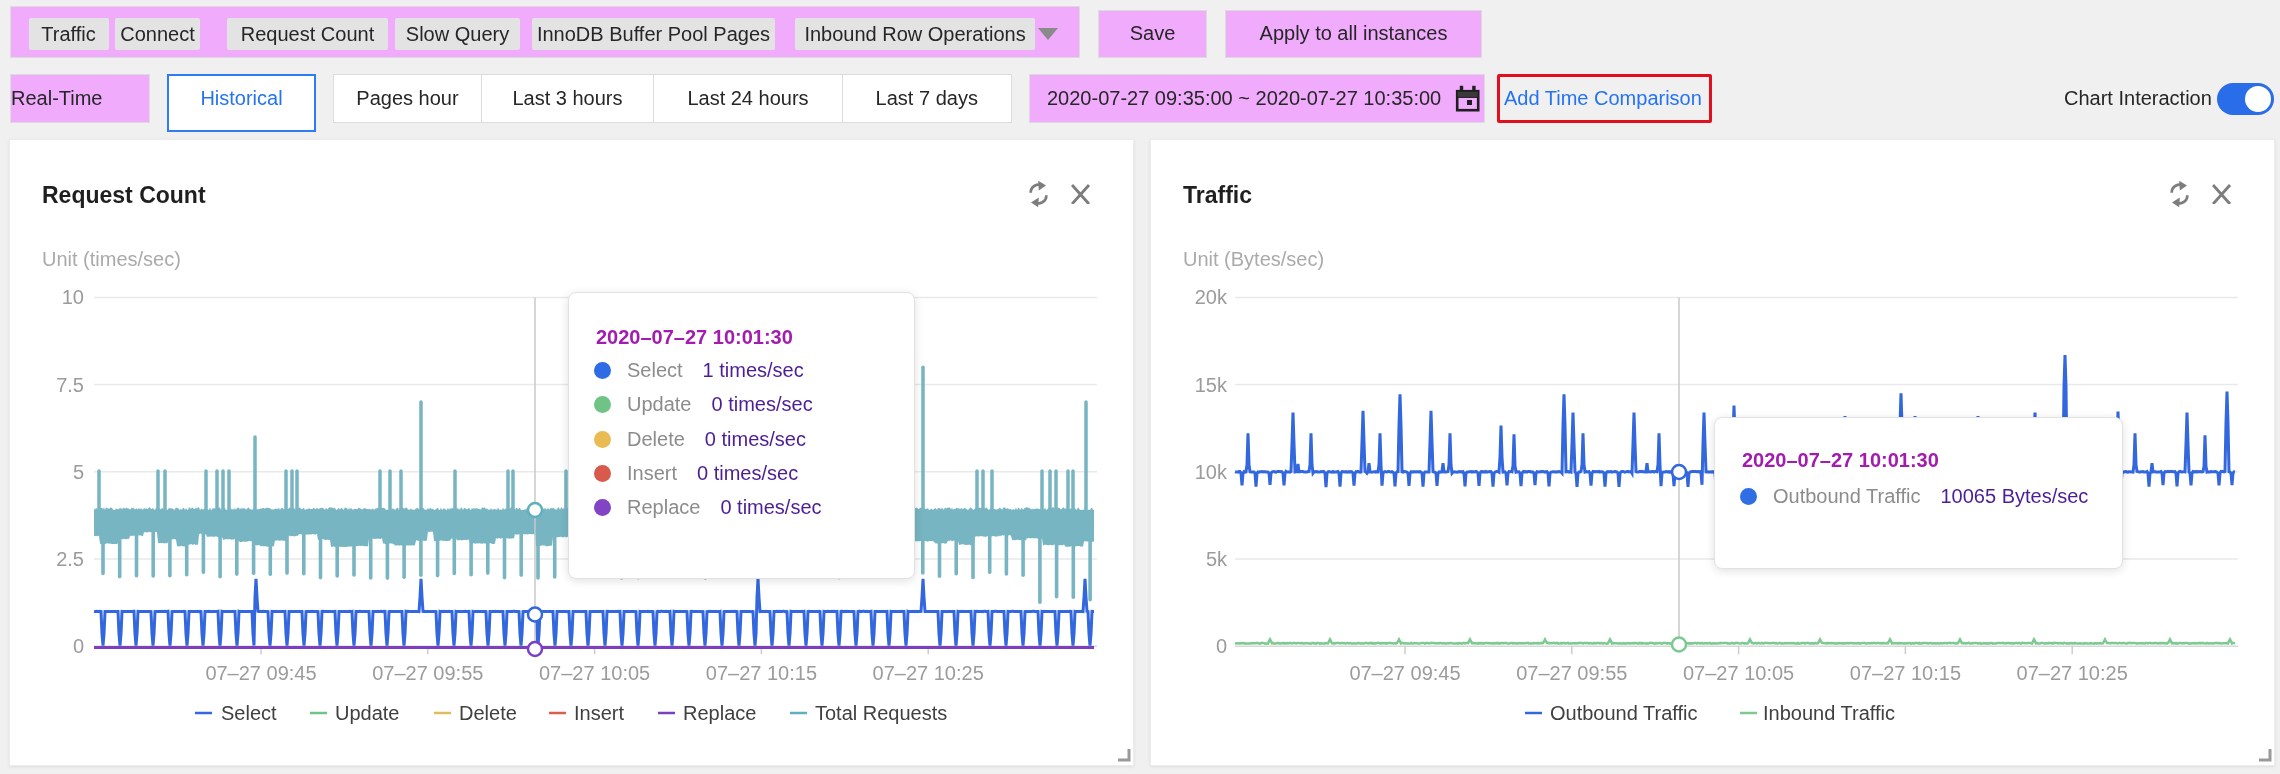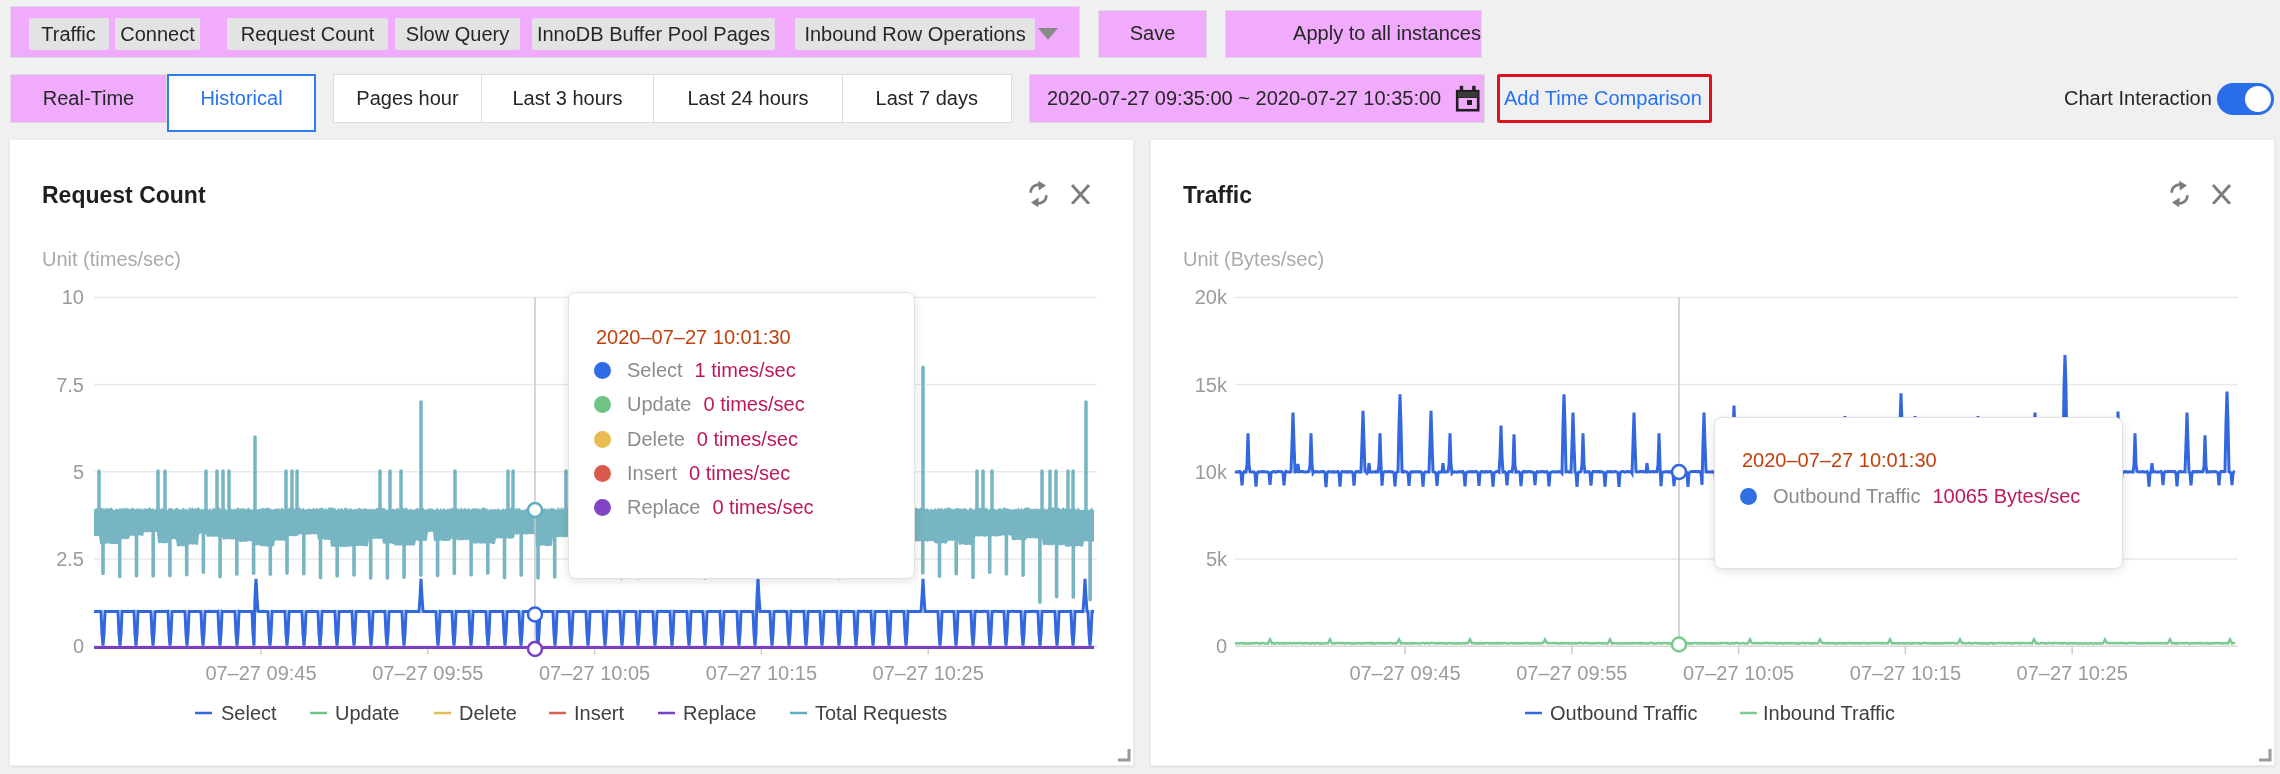--- a/index.html
+++ b/index.html
@@ -3,38 +3,38 @@
 *{margin:0;padding:0;box-sizing:border-box}
 html,body{width:2280px;height:774px;background:#f0f0f0;font-family:"Liberation Sans",sans-serif;position:relative;overflow:hidden}
 .abs{position:absolute}
 .box{position:absolute;background:#f0abfc;border:1.5px solid #dcdcdc}
 .tab{position:absolute;top:18px;height:32px;background:#e3e3e3;border-radius:2px;color:#262626;font-size:20px;line-height:32px;text-align:center}
 .seg{position:absolute;top:74px;height:49px;background:#fff;border:1.5px solid #dcdcdc;border-left:none;font-size:20px;line-height:46px;text-align:center;color:#262626}
 .card{position:absolute;background:#fff;border:1px solid #ececec;box-shadow:0 1px 3px rgba(0,0,0,0.08)}
 .chartsvg{position:absolute}
 .ctitle{position:absolute;font-size:23px;font-weight:bold;color:#1f1f1f}
 .tip{position:absolute;background:#fff;border:1px solid #e2e2e2;border-radius:8px;box-shadow:0 2px 10px rgba(0,0,0,0.12)}
-.tiptitle{position:absolute;font-size:20px;font-weight:normal;color:#c2410c;white-space:nowrap}
+.tiptitle{position:absolute;font-size:20px;font-weight:bold;color:#a21caf;white-space:nowrap}
 .tiprow{position:absolute;height:30px;line-height:30px;white-space:nowrap;font-size:20px}
 .dot{display:inline-block;width:17px;height:17px;border-radius:50%;vertical-align:-2px}
 .tlabel{color:#8c8c8c}
-.tvalue{color:#be185d;margin-left:12px}
+.tvalue{color:#4c1d95;margin-left:20px}
 </style></head><body>
 <div class="box" style="left:10px;top:6px;width:1070px;height:52px"></div>
 <div class="tab" style="left:28.5px;width:80.0px">Traffic</div>
 <div class="tab" style="left:115px;width:85px">Connect</div>
 <div class="tab" style="left:227px;width:161px">Request Count</div>
 <div class="tab" style="left:395px;width:125px">Slow Query</div>
 <div class="tab" style="left:532px;width:243px">InnoDB Buffer Pool Pages</div>
 <div class="tab" style="left:795px;width:240px">Inbound Row Operations</div>
 <div class="abs" style="left:1038px;top:28px;width:0;height:0;border-left:10px solid transparent;border-right:10px solid transparent;border-top:12px solid #8a8a8a"></div>
 <div class="box" style="left:1098px;top:10px;width:109px;height:48px;font-size:20px;line-height:45px;text-align:center;color:#262626">Save</div>
-<div class="box" style="left:1225px;top:10px;width:257px;height:48px;font-size:20px;line-height:45px;text-align:right;color:#262626">Apply to all instances</div>
+<div class="box" style="left:1225px;top:10px;width:257px;height:48px;font-size:20px;line-height:45px;text-align:center;color:#262626">Apply to all instances</div>
 
-<div class="box" style="left:10px;top:74px;width:157px;height:49px;font-size:20px;line-height:46px;text-align:center;color:#262626">Real-Time</div>
+<div class="box" style="left:10px;top:74px;width:140px;height:49px;font-size:20px;line-height:46px;text-align:left;color:#262626">Real-Time</div>
 <div class="abs" style="left:167px;top:74px;width:149px;height:58px;background:#fff;border:2px solid #2d7cf0;font-size:20px;line-height:45px;text-align:center;color:#2573f2">Historical</div>
 <div class="seg" style="left:333px;border-left:1.5px solid #dcdcdc;width:149px">Pages hour</div>
 <div class="seg" style="left:482px;width:172px">Last 3 hours</div>
 <div class="seg" style="left:654px;width:189px">Last 24 hours</div>
 <div class="seg" style="left:843px;width:168.5px">Last 7 days</div>
 <div class="box" style="left:1028.5px;top:74px;width:456.5px;height:49px"></div>
 <div class="abs" style="left:1047px;top:74px;height:49px;line-height:48px;font-size:20px;color:#262626">2020-07-27 09:35:00 ~ 2020-07-27 10:35:00</div>
 <svg class="abs" style="left:1455px;top:84px" width="25" height="28" viewBox="0 0 25 28">
 <rect x="2.2" y="7.2" width="21" height="19" fill="none" stroke="#1f1f1f" stroke-width="2.6"></rect>
 <rect x="2.2" y="7.2" width="21" height="6.2" fill="#3a3a3a" stroke="#1f1f1f" stroke-width="1"></rect>

